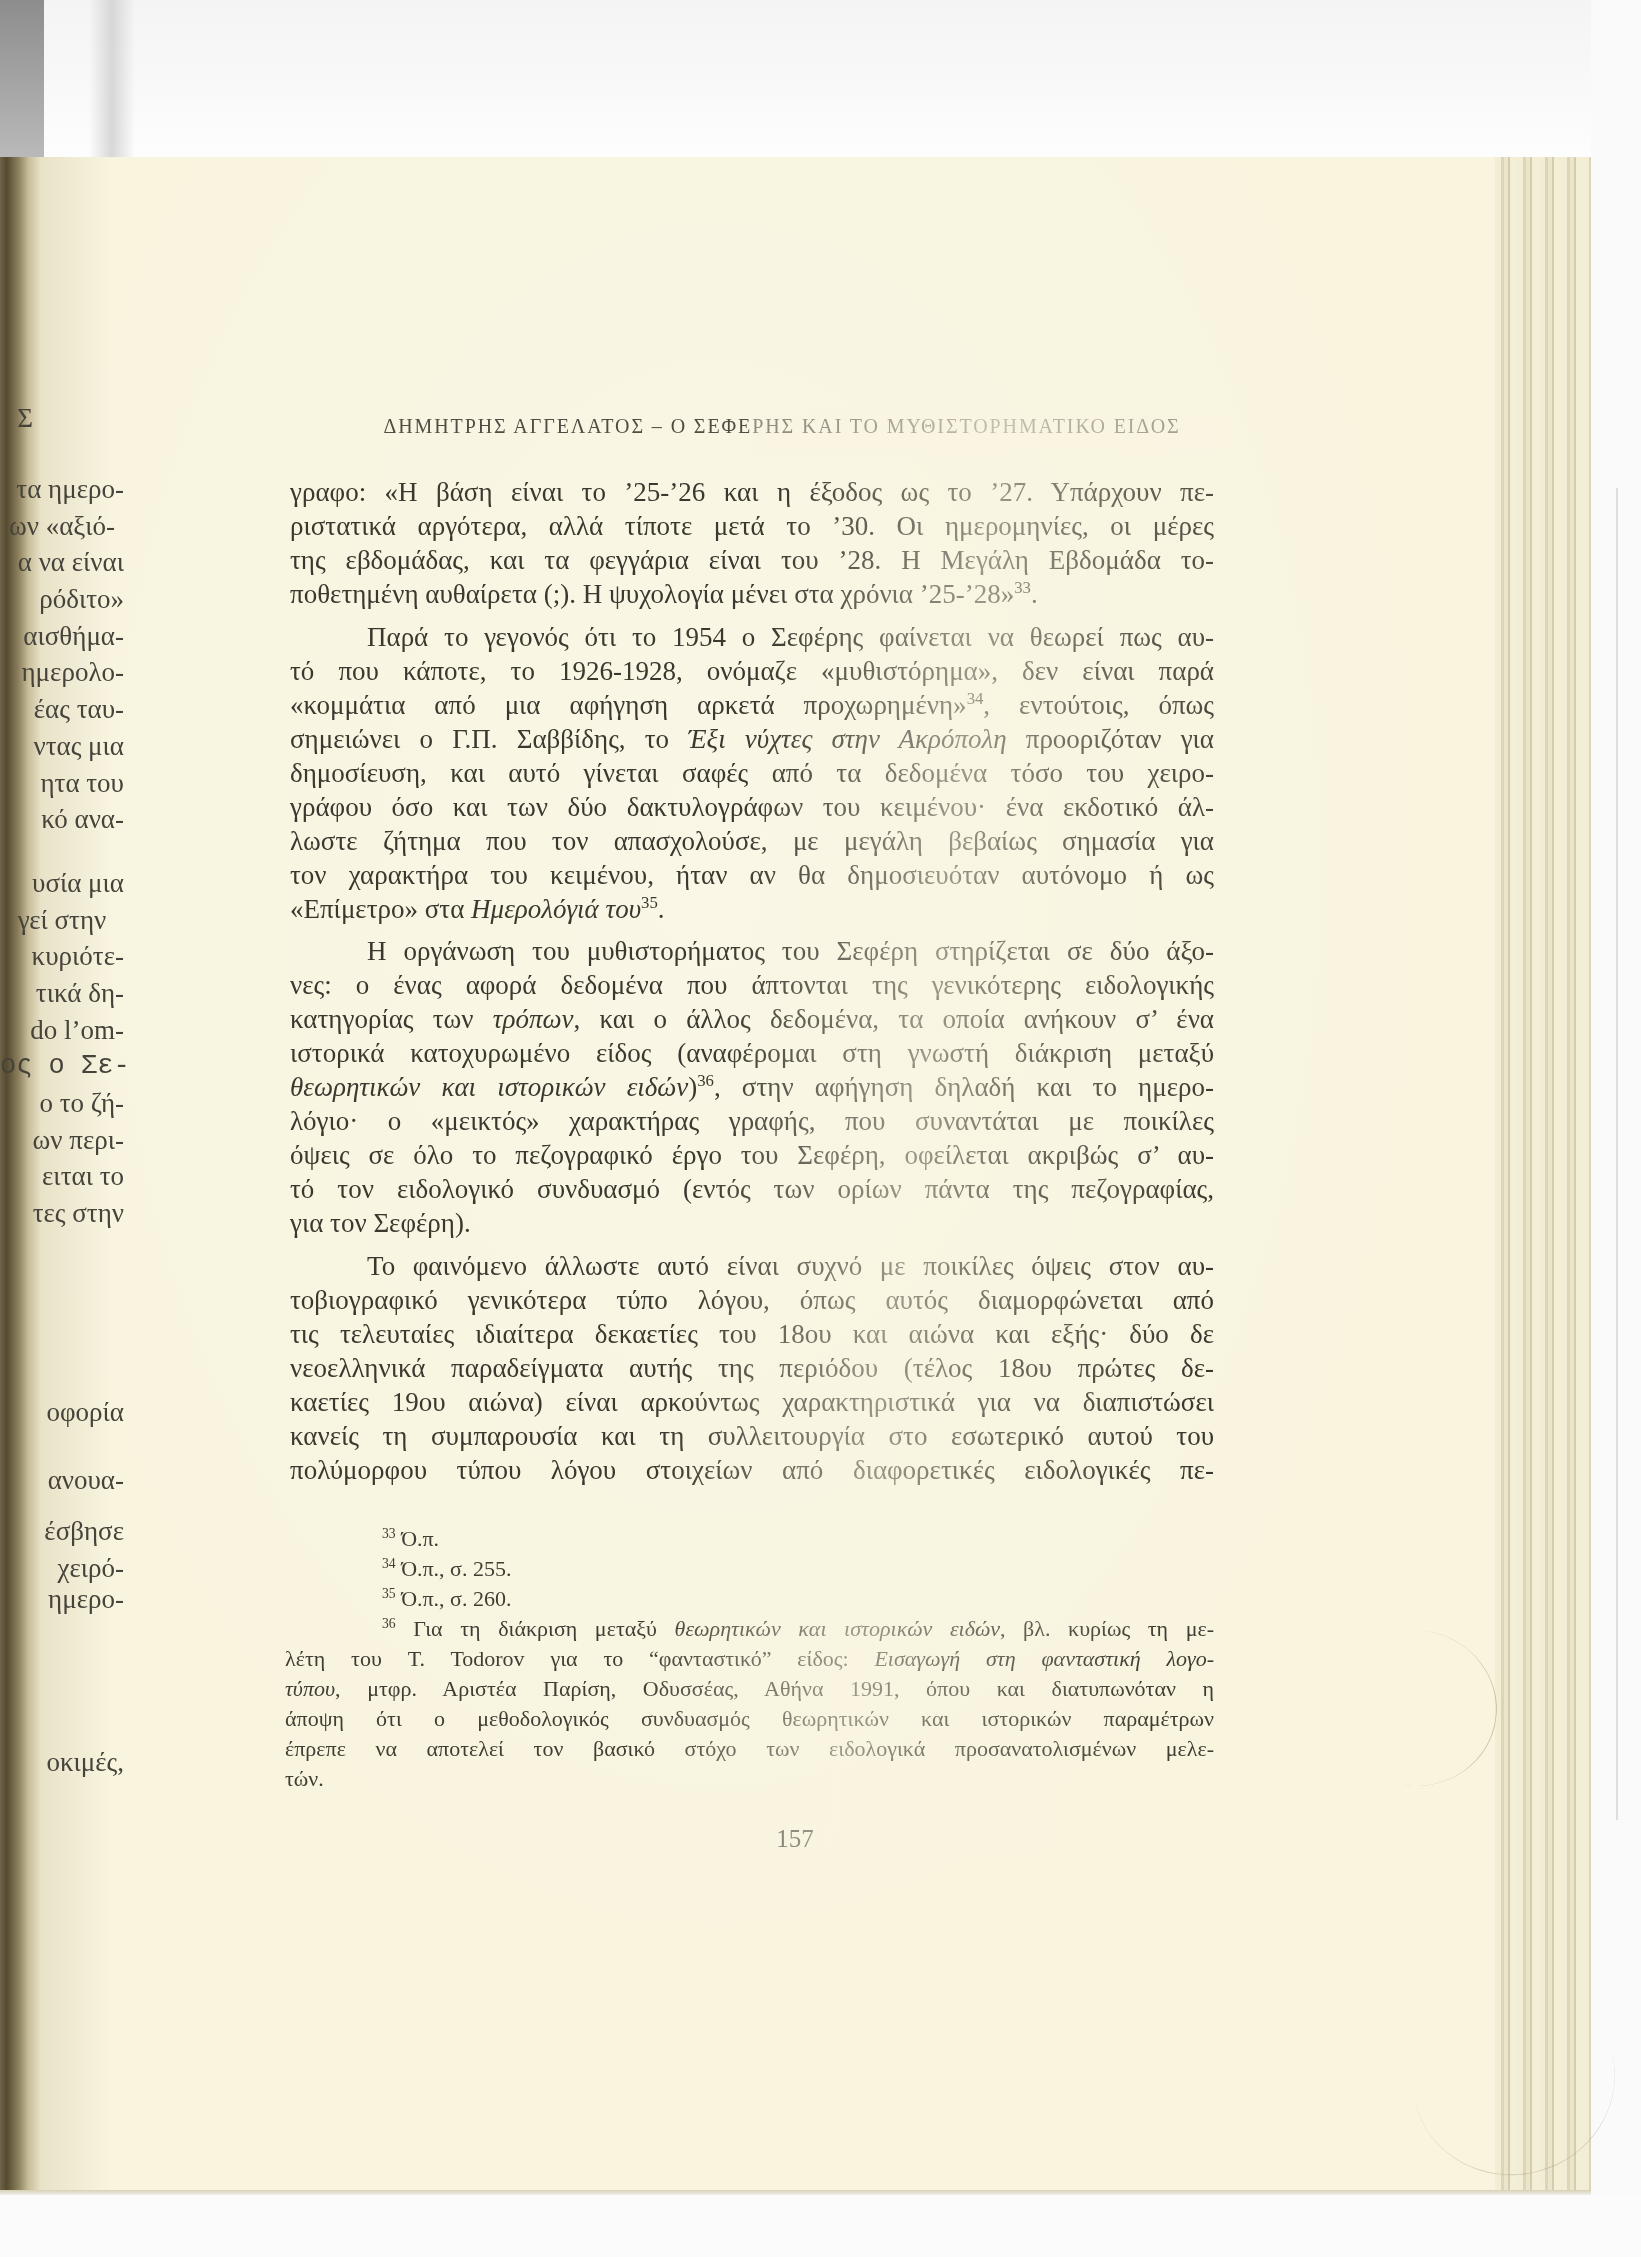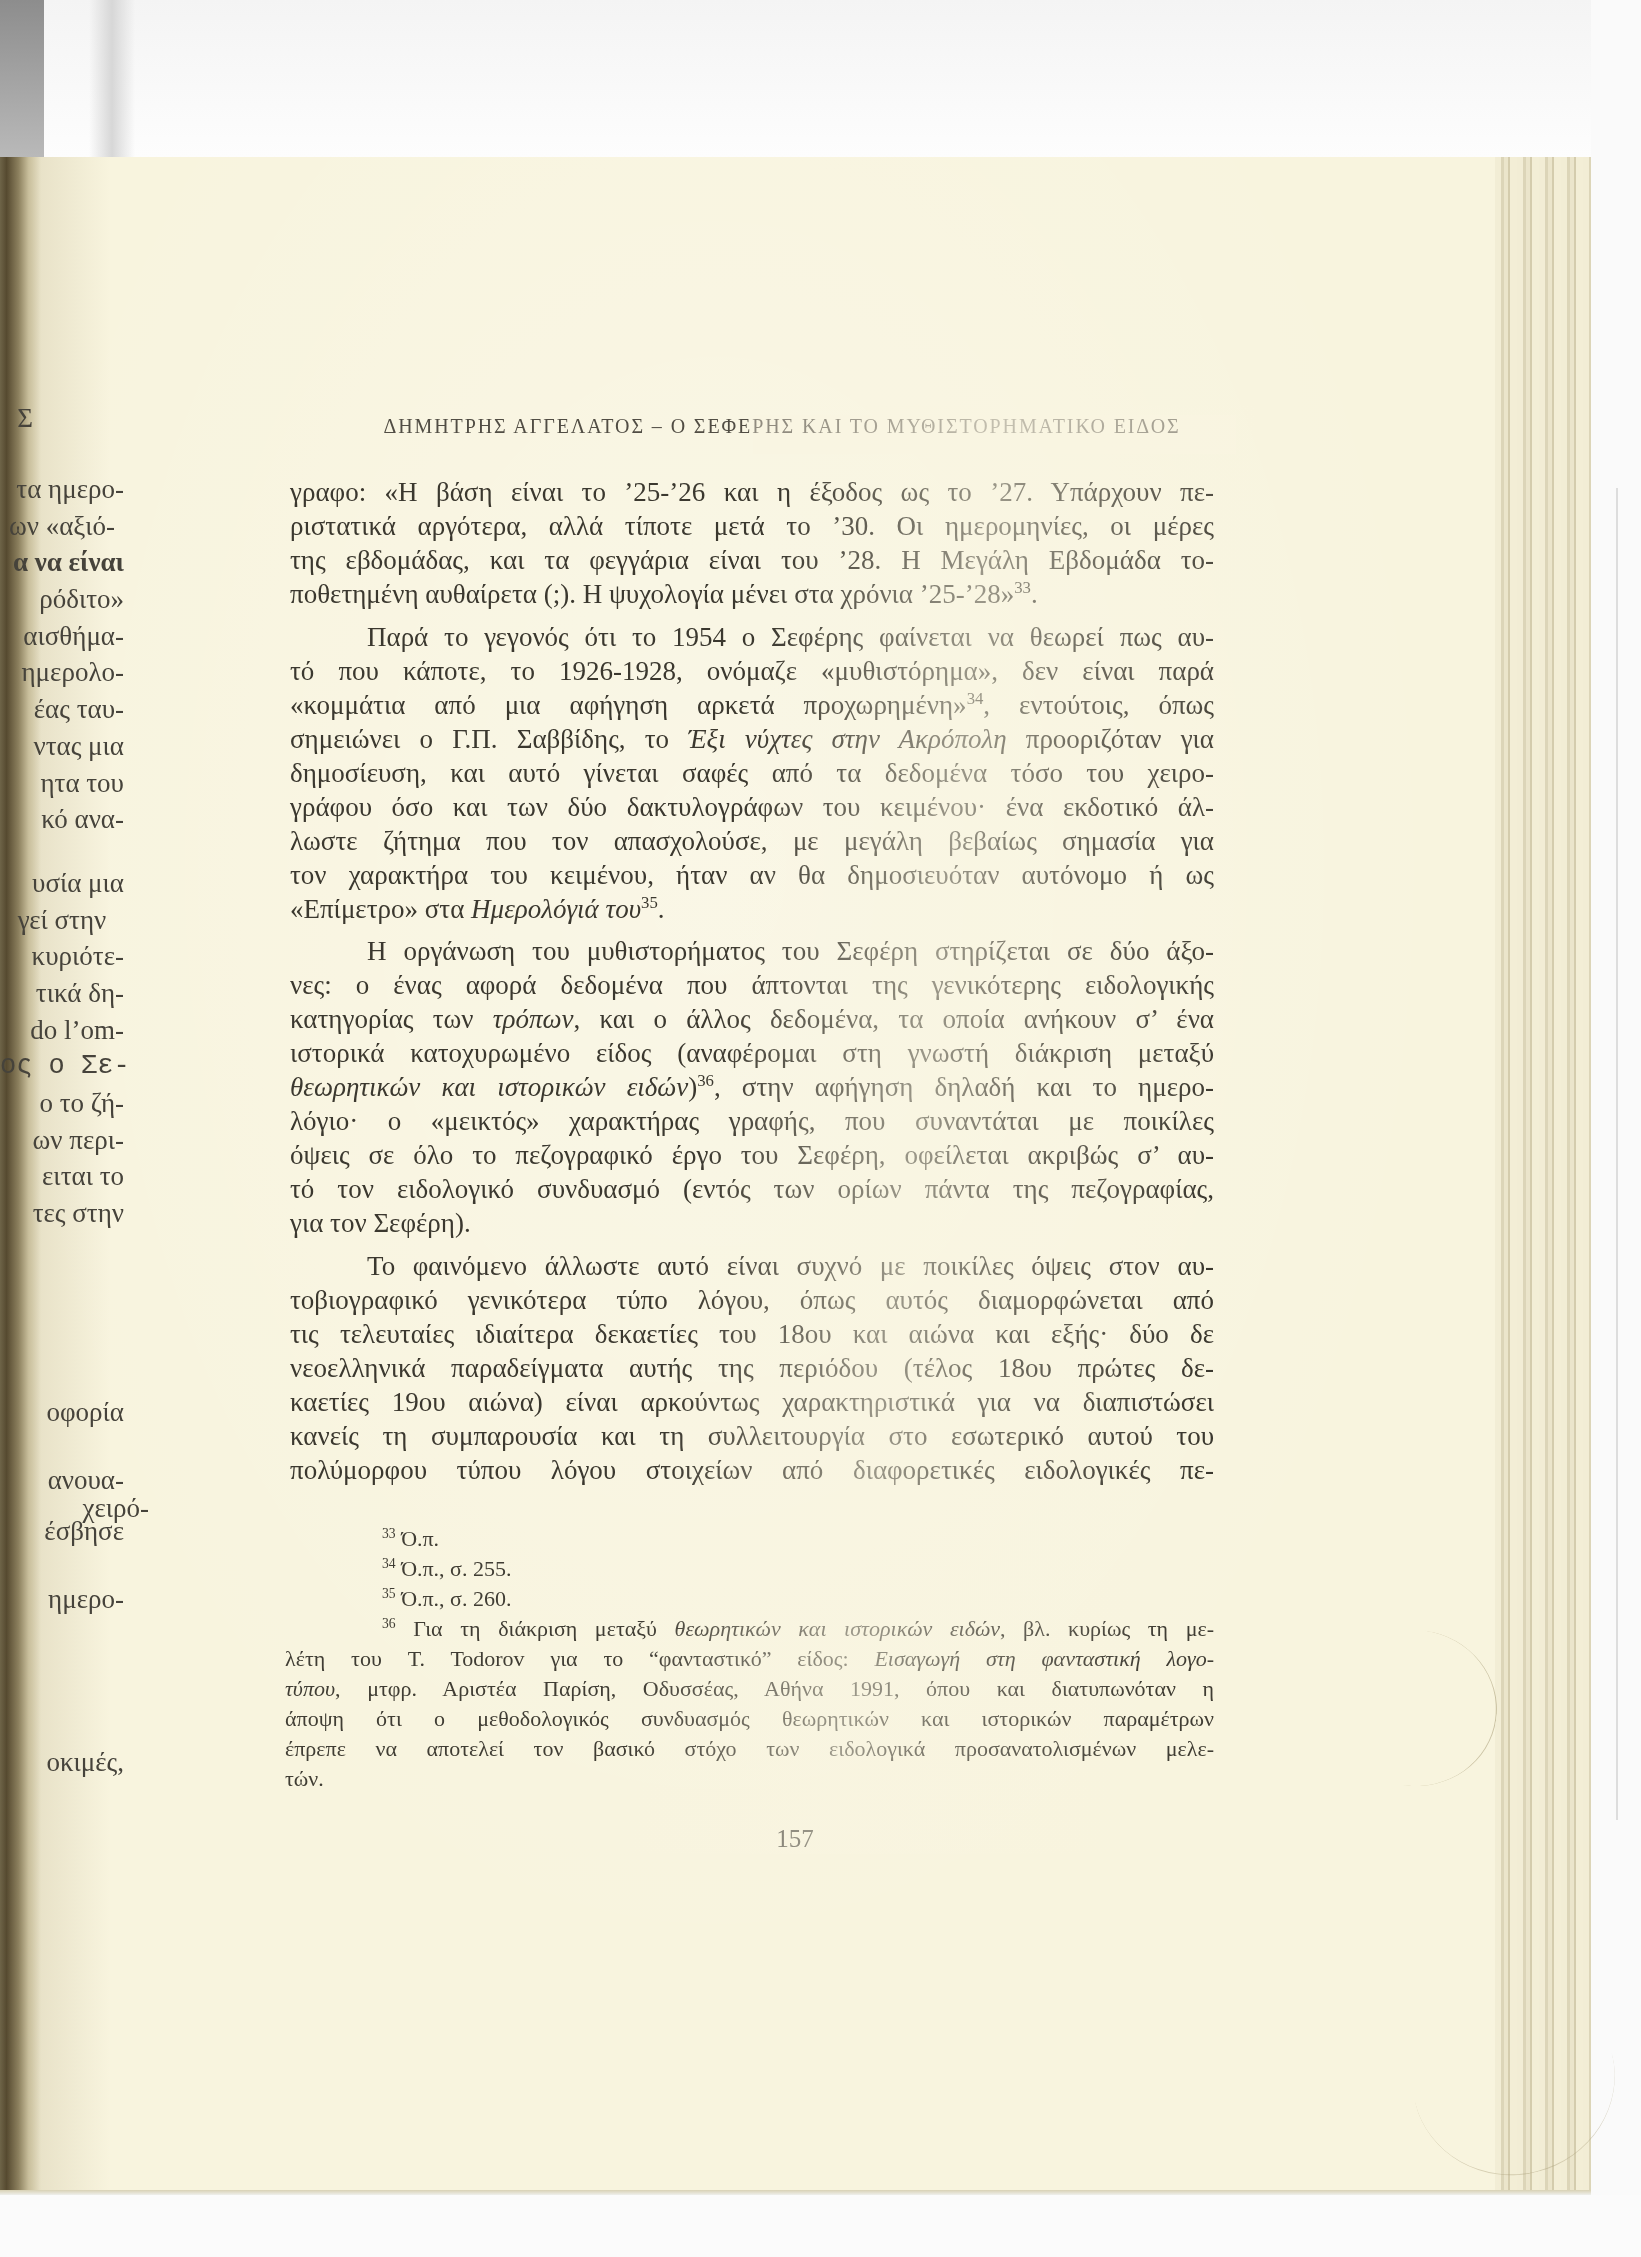--- a/index.html
+++ b/index.html
@@ -76,42 +76,42 @@
   <div class="right-faint-line"></div>
   <div class="paper-flaw-arc1"></div>
   <div class="paper-flaw-arc2"></div>
   <div class="page-bottom-edge"></div>
   <div class="below-page"></div>
 
   <div id="facing-fragments">
       <div class="facing-fragment" style="top: 404px; width: 33px;">Σ</div>
       <div class="facing-fragment" style="top: 475px;">τα ημερο-</div>
       <div class="facing-fragment" style="top: 512px; text-align: center;">ων «αξιό-</div>
-      <div class="facing-fragment" style="top: 548px; font-weight: bold;">α να είναι</div>
+      <div class="facing-fragment" style="top: 548px;">α να είναι</div>
       <div class="facing-fragment" style="top: 585px;">ρόδιτο»</div>
       <div class="facing-fragment" style="top: 622px;">αισθήμα-</div>
       <div class="facing-fragment" style="top: 658px;">ημερολο-</div>
       <div class="facing-fragment" style="top: 695px;">έας ταυ-</div>
       <div class="facing-fragment" style="top: 732px;">ντας μια</div>
       <div class="facing-fragment" style="top: 769px;">ητα του</div>
       <div class="facing-fragment" style="top: 805px;">κό ανα-</div>
       <div class="facing-fragment" style="top: 869px;">υσία μια</div>
       <div class="facing-fragment" style="top: 906px; text-align: center;">γεί στην</div>
       <div class="facing-fragment" style="top: 942px;">κυριότε-</div>
       <div class="facing-fragment" style="top: 979px;">τικά δη-</div>
       <div class="facing-fragment" style="top: 1016px;">do l’om-</div>
       <div class="facing-fragment" style="top: 1052px; font-family: Liberation Mono, monospace;">ος ο Σε-</div>
       <div class="facing-fragment" style="top: 1089px;">ο το ζή-</div>
       <div class="facing-fragment" style="top: 1126px;">ων περι-</div>
       <div class="facing-fragment" style="top: 1162px;">ειται το</div>
       <div class="facing-fragment" style="top: 1199px;">τες στην</div>
       <div class="facing-fragment" style="top: 1398px;">οφορία</div>
       <div class="facing-fragment" style="top: 1517px;">έσβησε</div>
       <div class="facing-fragment" style="top: 1466px;">ανουα-</div>
-      <div class="facing-fragment" style="top: 1494px; margin-left: 25px;">χειρό-</div>
+      <div class="facing-fragment" style="top: 1554px;">χειρό-</div>
       <div class="facing-fragment" style="top: 1585px;">ημερο-</div>
       <div class="facing-fragment" style="top: 1748px;">οκιμές,</div>
     </div>
 
   <div class="page-header">ΔΗΜΗΤΡΗΣ ΑΓΓΕΛΑΤΟΣ – Ο ΣΕΦΕΡΗΣ ΚΑΙ ΤΟ ΜΥΘΙΣΤΟΡΗΜΑΤΙΚΟ ΕΙΔΟΣ</div>
 
   <div id="body-block" class="body-block">
       <div class="para">
         <div class="bline">γραφο: «Η βάση είναι το ’25-’26 και η έξοδος ως το ’27. Υπάρχουν πε-</div>
         <div class="bline">ριστατικά αργότερα, αλλά τίποτε μετά το ’30. Οι ημερομηνίες, οι μέρες</div>

